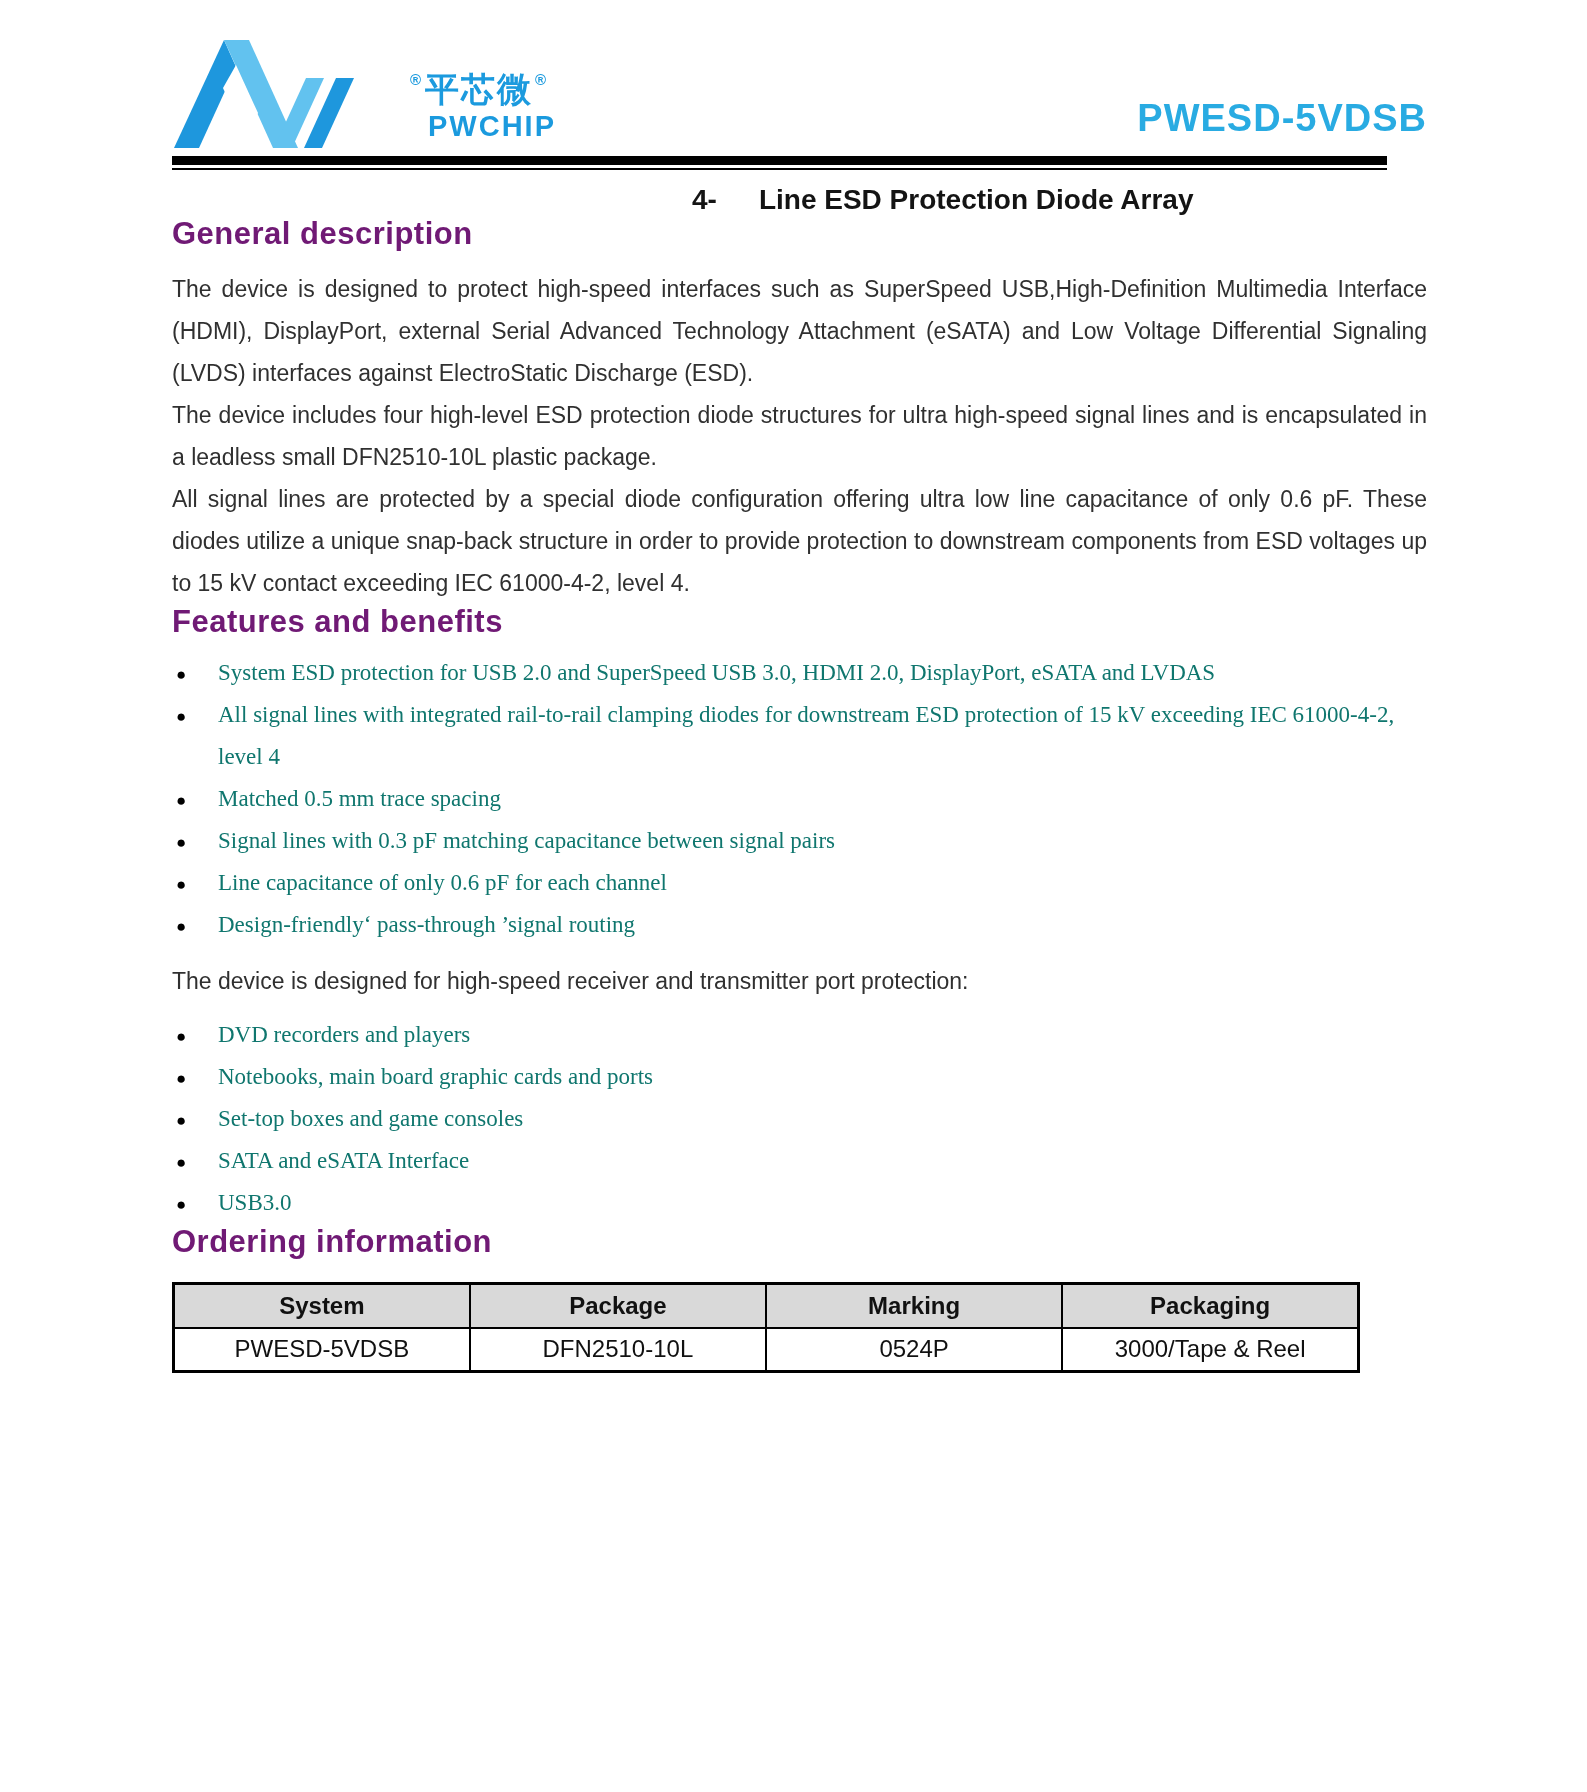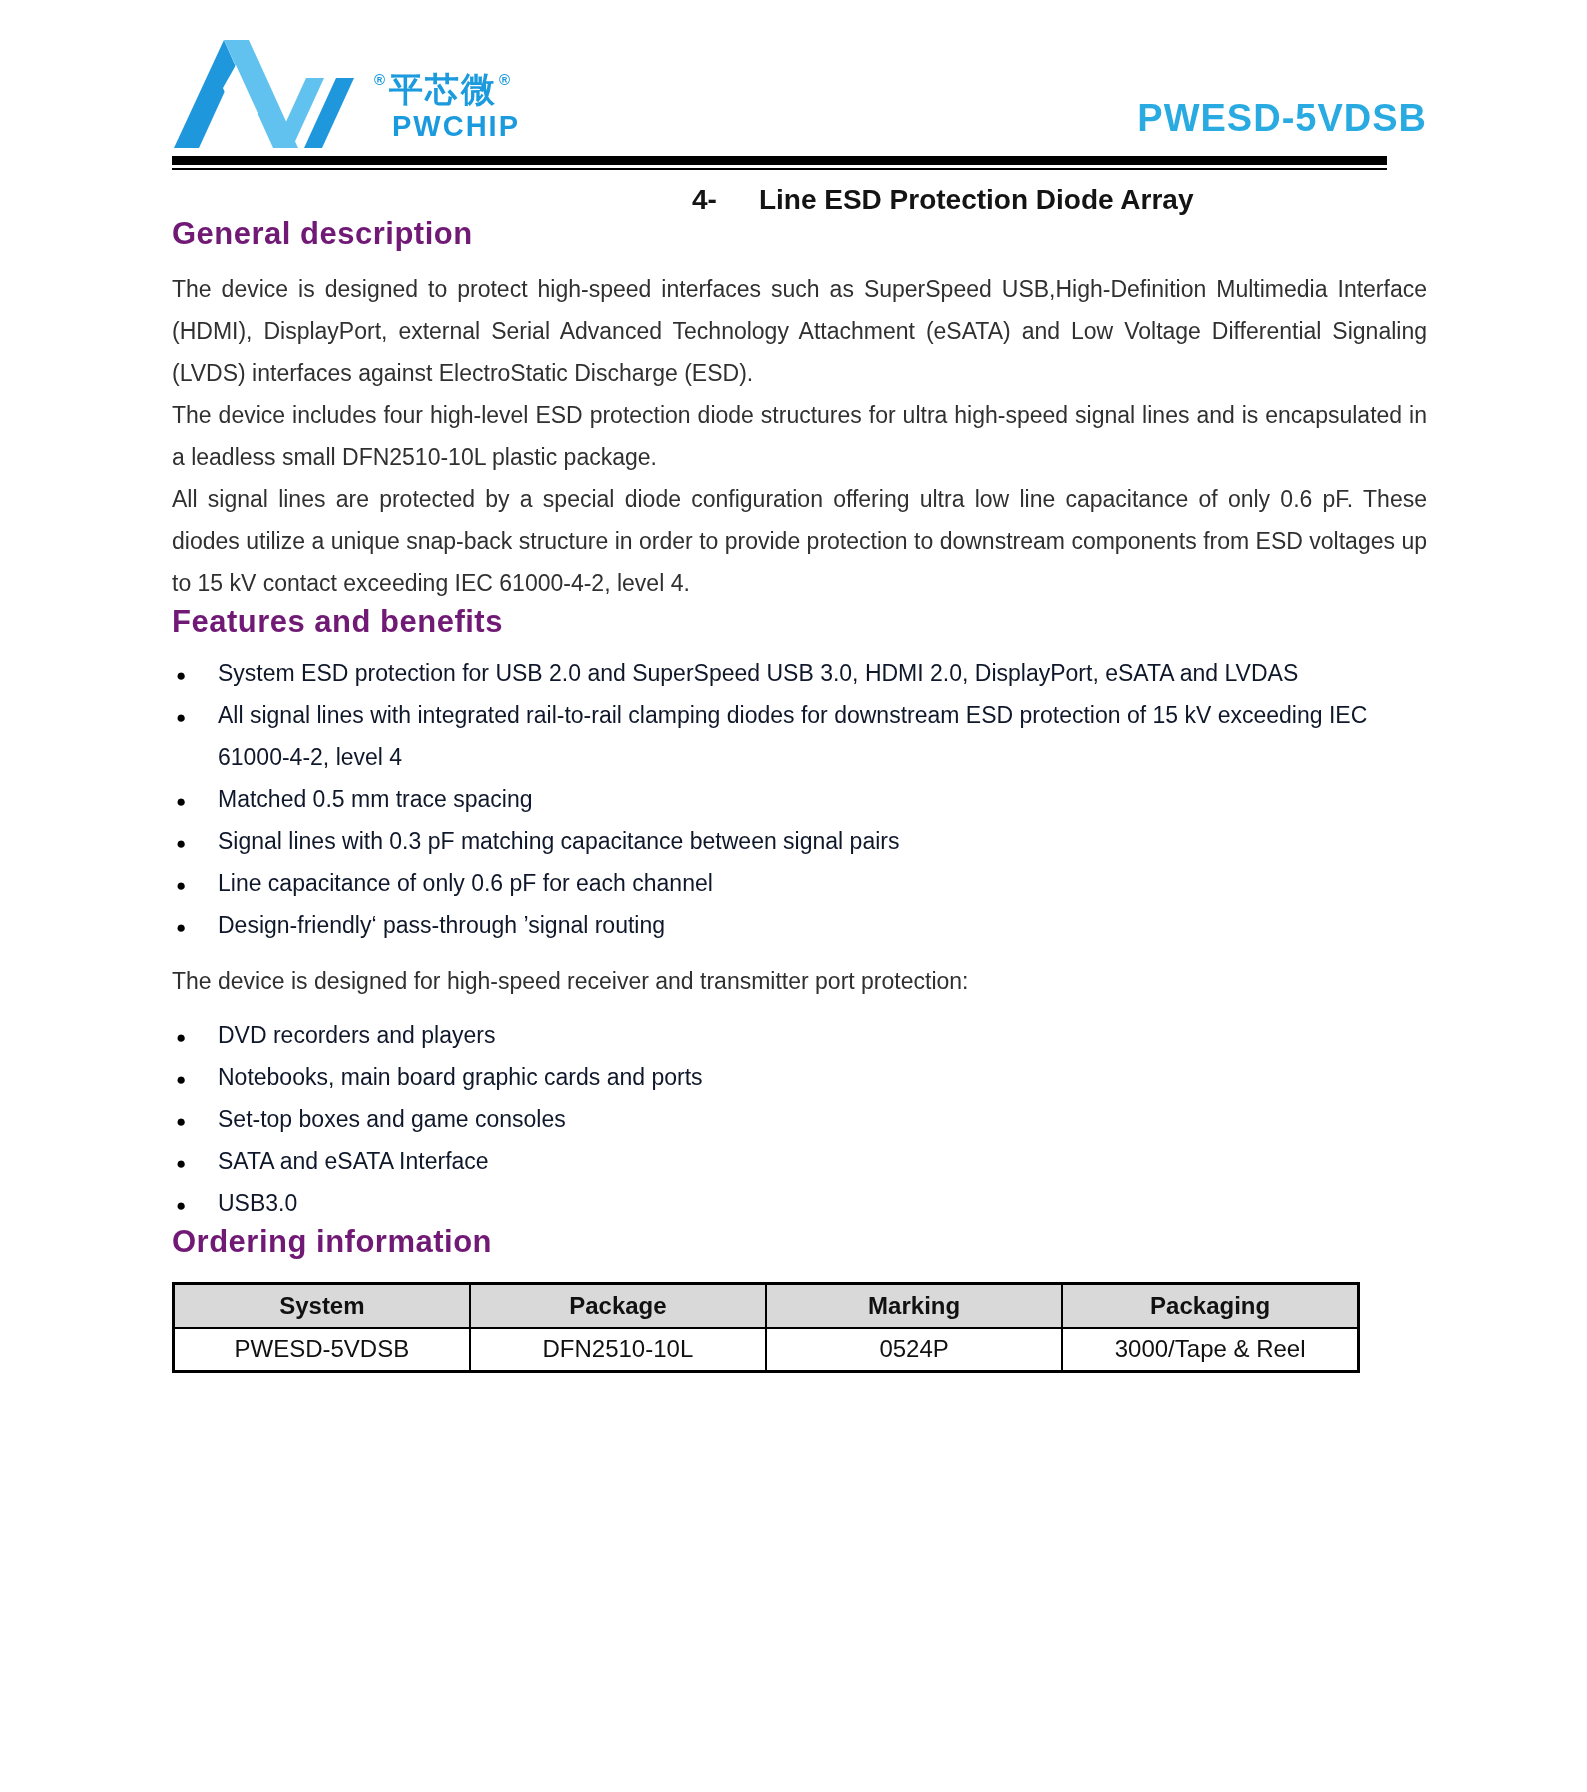--- a/index.html
+++ b/index.html
@@ -4,21 +4,21 @@
 <style>
   * { box-sizing: border-box; }
   html,body { margin:0; padding:0; background:#ffffff; }
   .page {
     width:1587px; height:1792px; background:#ffffff; overflow:hidden;
     font-family:"Liberation Sans", sans-serif; color:#222;
     padding:34px 160px 0 172px; position:relative;
   }
   
   .hdr { display:flex; justify-content:space-between; align-items:flex-end; height:116px; }
-  .brand { display:flex; align-items:flex-start; }
+  .brand { display:flex; align-items:flex-start;gap:36px; }
   .brand svg { display:block; }
   .brand-text { margin-left:8px; color:#1b9ade; margin-top:34px; line-height:1; }
   .brand-cn { font-size:34px; font-weight:bold; letter-spacing:2px; }
   .brand-cn sup { font-size:15px; font-weight:bold; position:relative; top:-4px; padding:0 2px; }
   .brand-en { font-size:29px; font-weight:bold; letter-spacing:2px; margin-top:6px; margin-left:20px; }
   .product { font-size:38px; font-weight:bold; color:#29abe2; padding-bottom:10px; letter-spacing:1px; }
   
   .rule { margin-top:6px; width:1215px; }
   .rule .thick { height:9px; background:#000; }
   .rule .thin  { height:2px; background:#000; margin-top:3px; }
@@ -27,21 +27,21 @@
   
   h2.sec { color:#701a75; font-size:31px; font-weight:bold; margin:0; letter-spacing:0.5px; }
   .sec-gd  { margin-top:40px; }
   .sec-fb  { margin-top:58px; }
   .sec-ai  { margin-top:62px; }
   .sec-oi  { margin-top:70px; }
   .body-copy { margin-top:16px; }
   .body-copy p { margin:0; font-size:23px; line-height:42px; text-align:justify; color:#303030; }
   .intro { margin-top:14px; font-size:23px; line-height:42px; color:#303030; }
   ul.blist { list-style:none; margin:12px 0 0 0; padding:0; }
-  ul.blist li { position:relative; padding-left:46px; font-size:23px; line-height:42px; color:#0f172a; }
+  ul.blist li { position:relative; padding-left:46px; font-size:23px; line-height:42px; color:#0f766e;font-family:Liberation Serif, serif; }
   ul.blist li .dot { position:absolute; left:4px; top:0; }
   ul.blist li .dot::before { content:"\25CF"; font-size:17px; color:#000; }
   
   table.order { width:1188px; margin-top:22px; border-collapse:collapse; border:3px solid #000; table-layout:fixed; }
   table.order th, table.order td {
     border:2px solid #000; height:44px; text-align:center; vertical-align:middle;
     font-size:24px; color:#111; padding:0 4px;
   }
   table.order th { background:#d9d9d9; font-weight:bold; }
   table.order td { background:#fff; font-weight:normal; }

